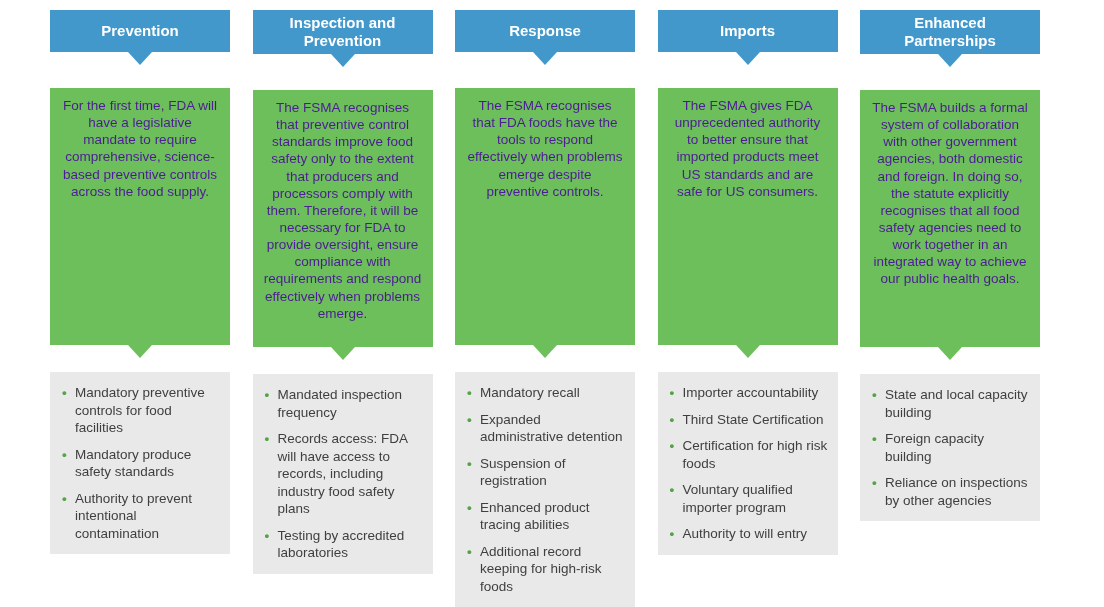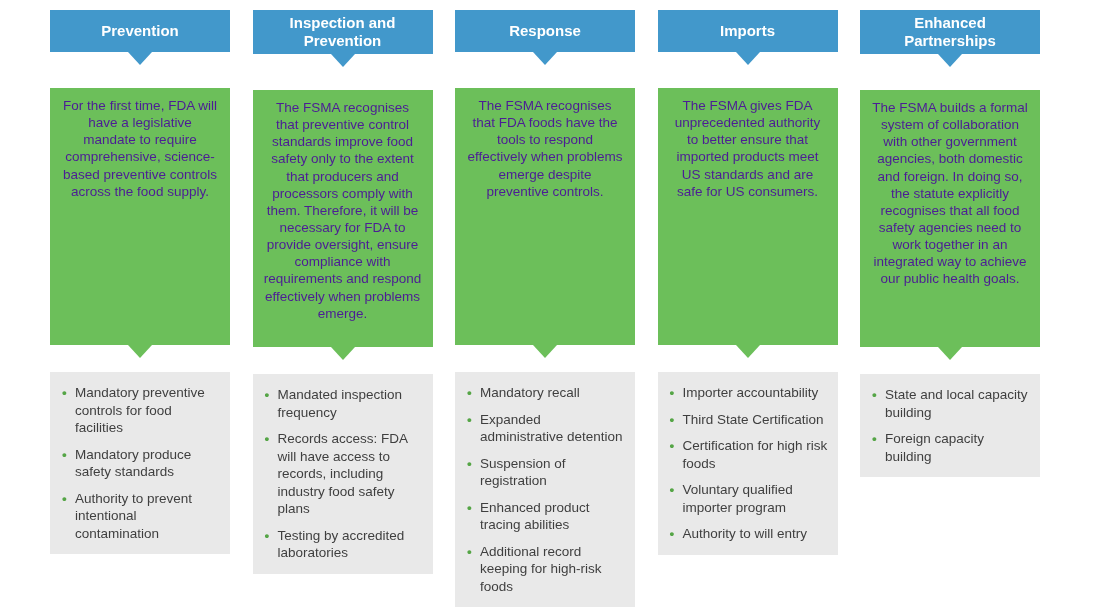--- a/index.html
+++ b/index.html
@@ -139,16 +139,17 @@
   </div>
 
   <div class="column">
     <div class="header">Enhanced Partnerships</div>
     <div class="arrow arrow-blue"></div>
     <div class="body-box">The FSMA builds a formal system of collaboration with other government agencies, both domestic and foreign. In doing so, the statute explicitly recognises that all food safety agencies need to work together in an integrated way to achieve our public health goals.</div>
     <div class="arrow arrow-green"></div>
     <ul class="bullets">
       <li>State and local capacity building</li>
       <li>Foreign capacity building</li>
+      <li>Reliance on inspections by other agencies</li>
     </ul>
   </div>
 
 </div>
 
 </body></html>

